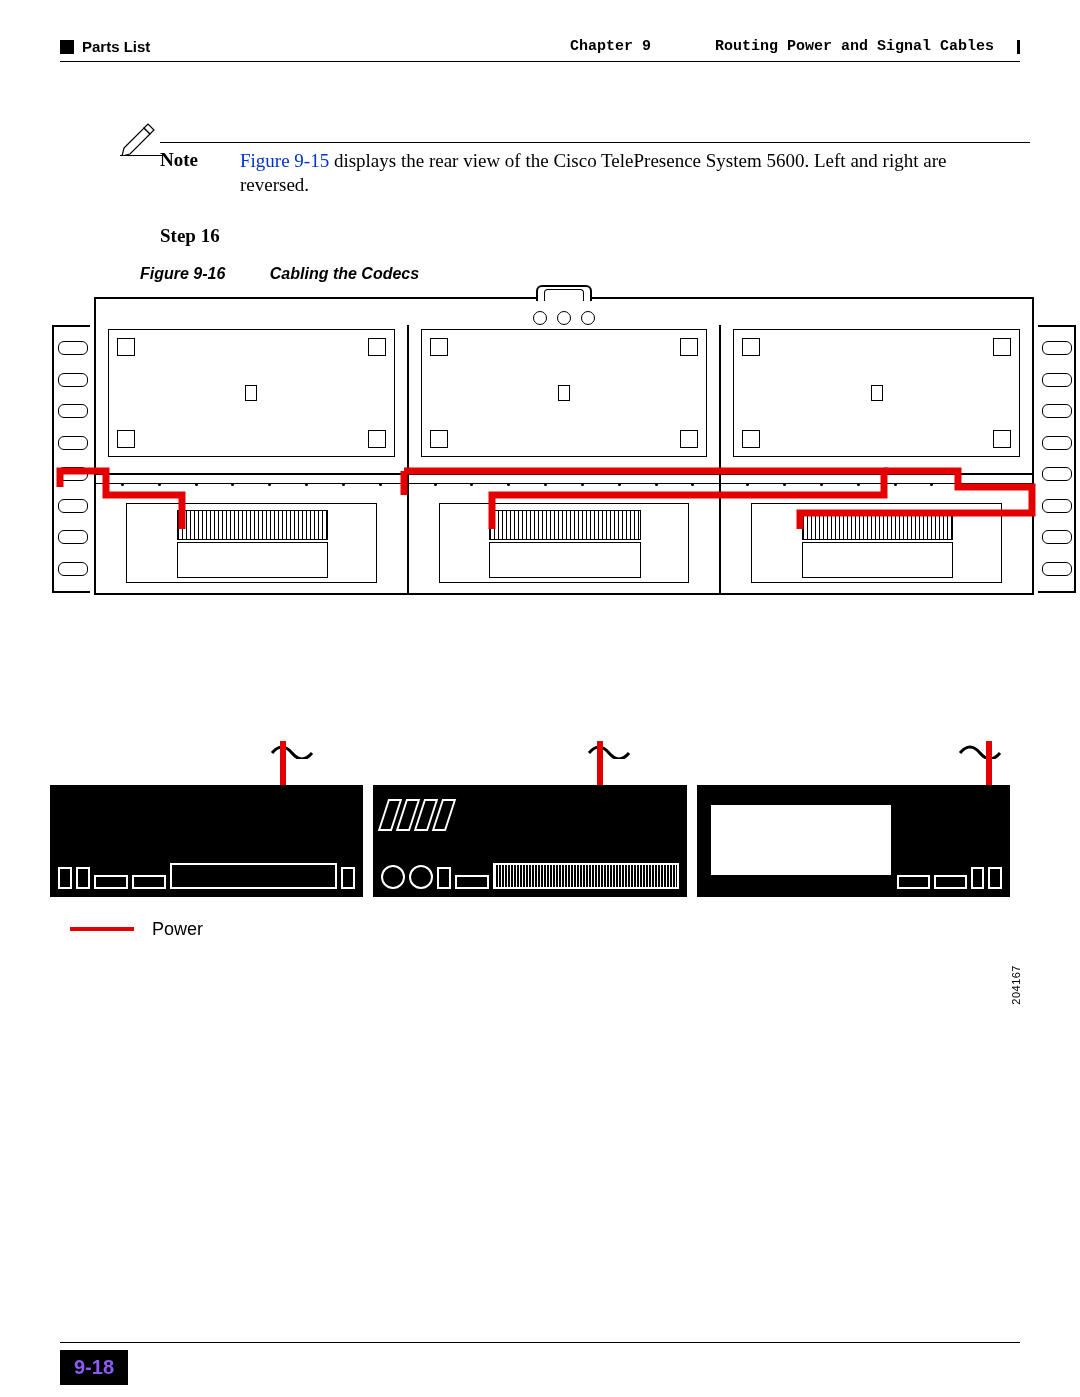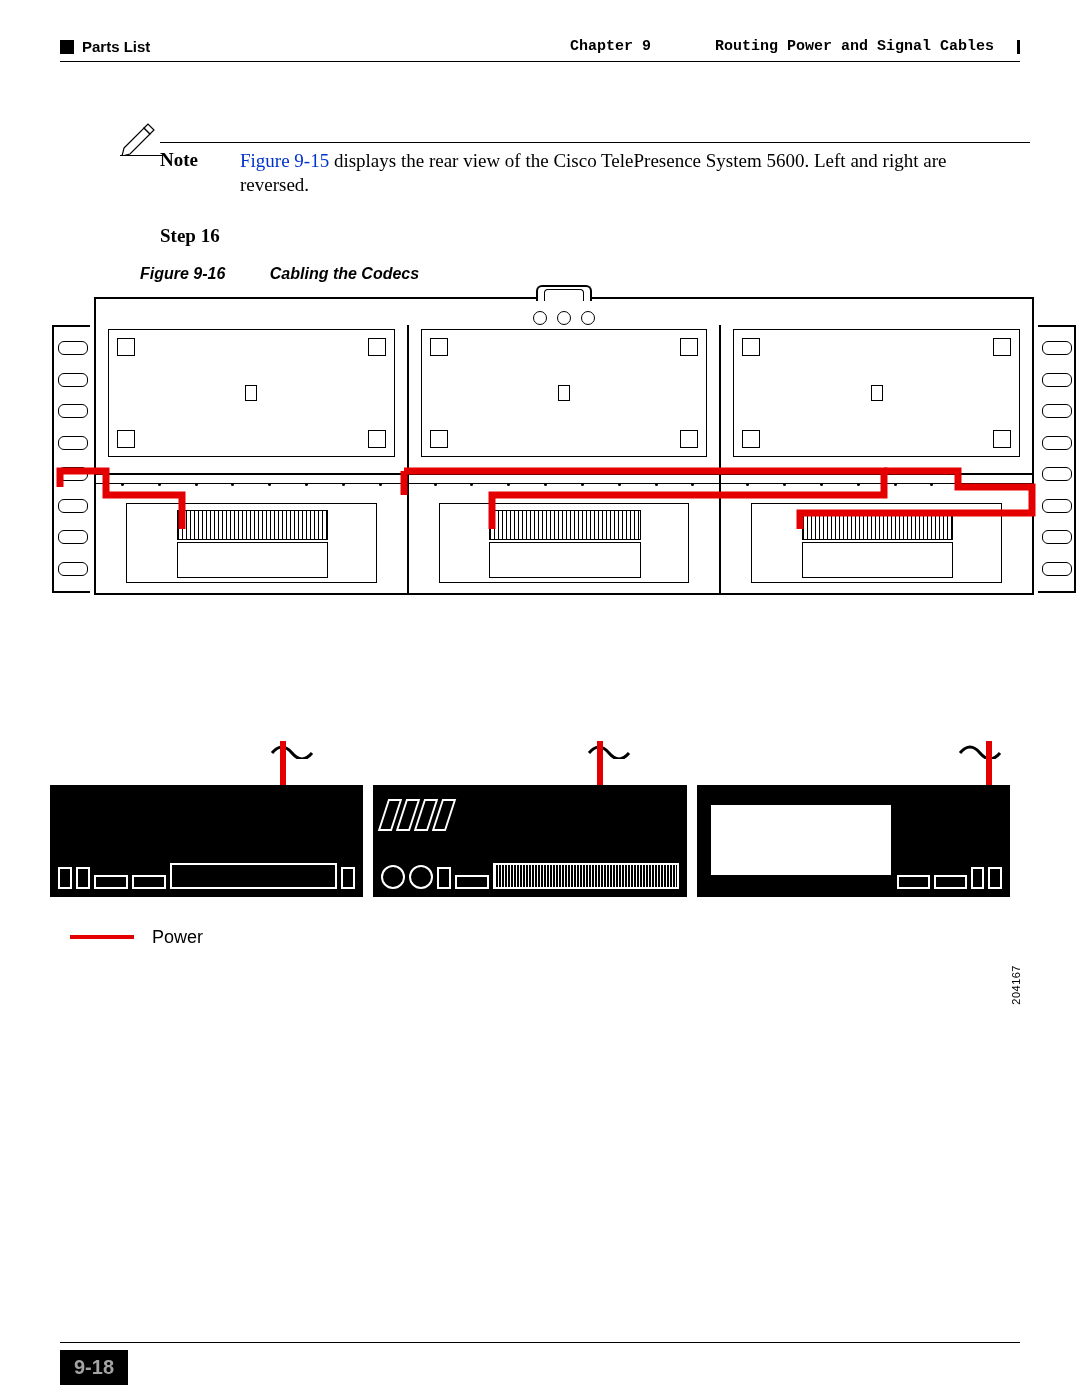--- a/index.html
+++ b/index.html
@@ -258,21 +258,21 @@
 .codec-panel .p-d { width:24px; height:24px; border-radius:50%; }
 .codec-panel .mid .diag {
   position:absolute; left:10px; top:14px; display:flex; gap:4px;
 }
 .codec-panel .mid .diag span {
   display:block; width:10px; height:28px; border:2px solid #fff; transform: skewX(-18deg);
 }
 
 
 .legend {
-  margin-top: 30px;
+  margin-top: 22px;
   margin-left: 20px;
   display: flex;
   align-items: center;
   gap: 18px;
   font-family: Arial, Helvetica, sans-serif;
   font-size: 18px;
 }
 .legend-line {
   width: 64px;
   height: 4px;
@@ -305,21 +305,21 @@
   display: flex;
   justify-content: space-between;
   align-items: center;
   font-family: Arial, Helvetica, sans-serif;
   font-weight: bold;
   font-size: 14px;
   margin-top: 4px;
 }
 .page-num-box {
   background: #000;
-  color: #a3a3a3;
+  color: #8b5cf6;
   font-family: Arial, Helvetica, sans-serif;
   font-weight: bold;
   font-size: 20px;
   padding: 6px 14px;
   position: absolute;
   left: 0;
   top: 8px;
 }
 .footer-left {
   padding-left: 80px;

